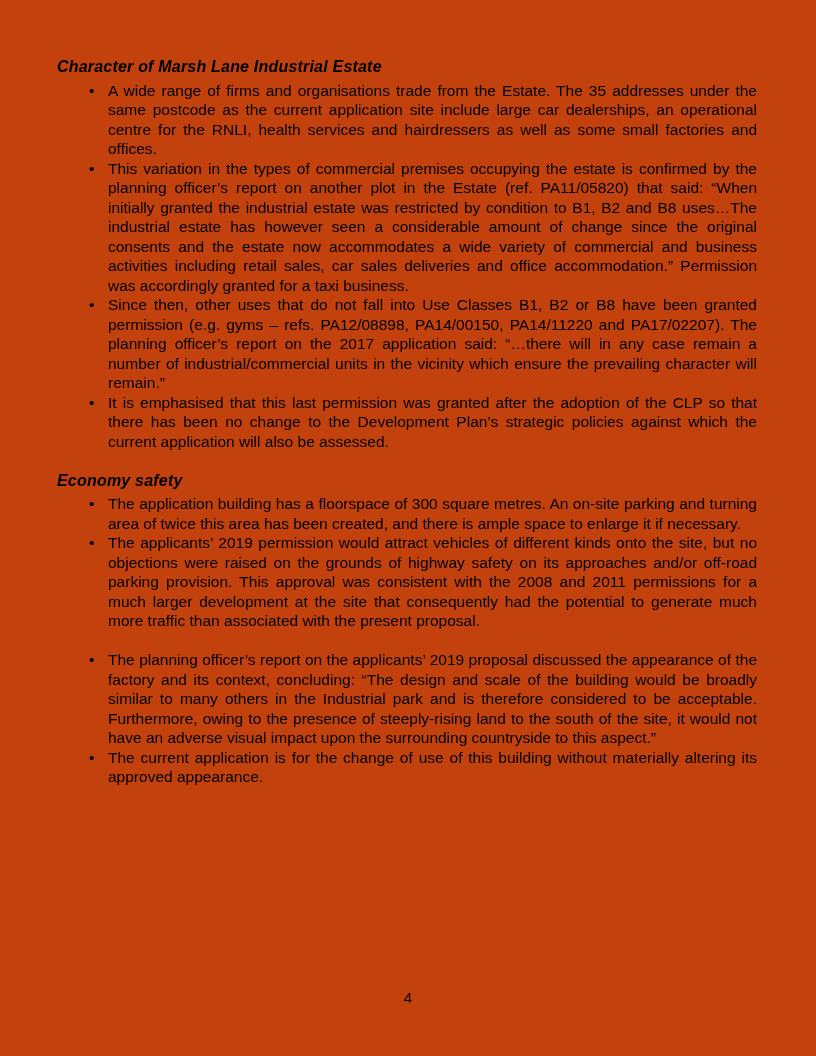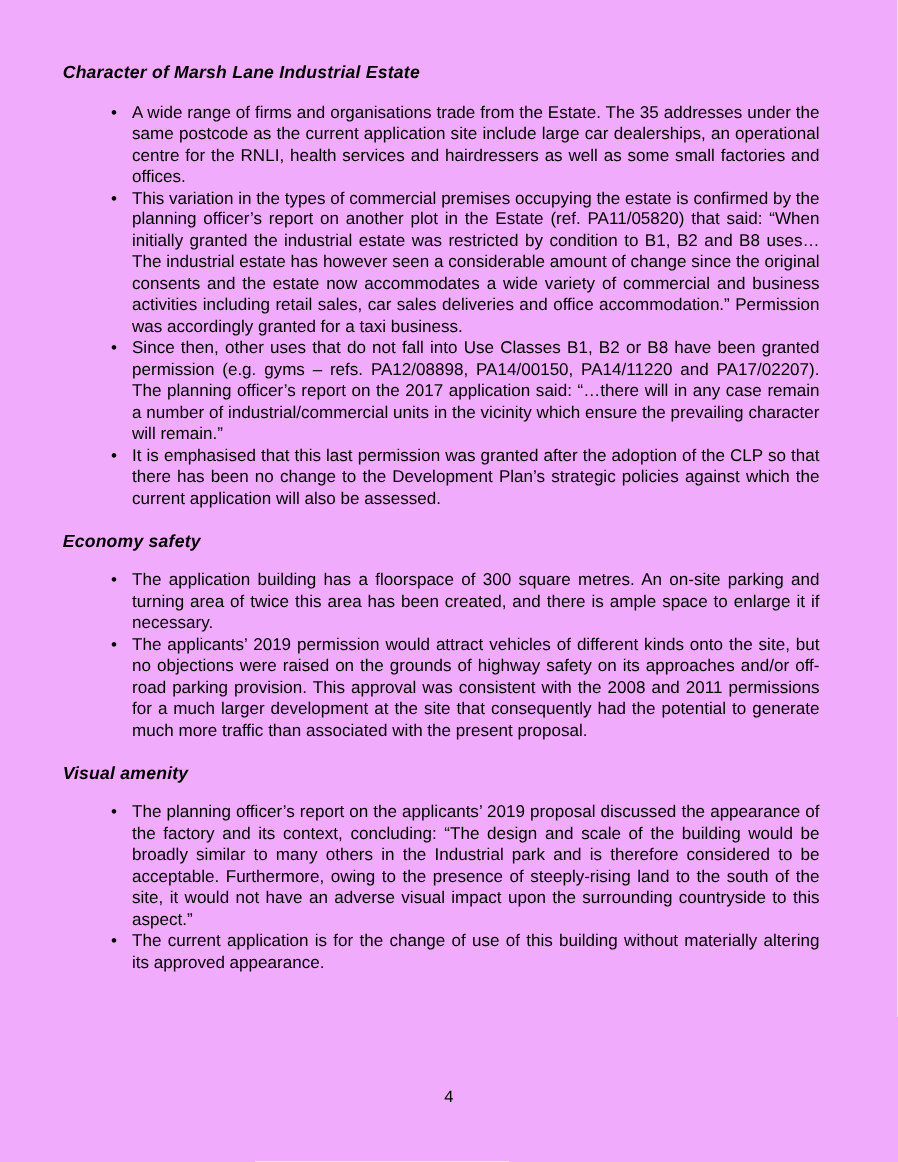--- a/index.html
+++ b/index.html
@@ -4,21 +4,21 @@
 <style>
   html, body {
     margin: 0;
     padding: 0;
     background: #ffffff;
   }
   .page {
     position: relative;
     width: 816px;
     height: 1056px;
-    background: #f0abfc;
+    background: #c2410c;
     color: #000000;
     font-family: "Liberation Sans", "DejaVu Sans", sans-serif;
     font-size: 15.5px;
     line-height: 19.5px;
     overflow: hidden;
     box-sizing: border-box;
   }
   .content {
     position: absolute;
     top: 57px;
@@ -30,21 +30,21 @@
     font-size: 16px;
     font-weight: bold;
     font-style: italic;
     line-height: 19.5px;
     letter-spacing: 0.2px;
   }
   .section + .section {
     margin-top: 19.5px;
   }
   ul.bullets {
-    margin: 16px;
+    margin: 4px;
     padding: 0;
     list-style: none;
   }
   ul.bullets li {
     position: relative;
     padding-left: 47px;
     text-align: justify;
   }
   ul.bullets li::before {
     content: "\2022";
@@ -94,21 +94,20 @@
         <li>
           <span>The application building has a floorspace of 300 square metres. An on-site parking and turning area of twice this area has been created, and there is ample space to enlarge it if necessary.</span>
         </li>
         <li>
           <span>The applicants’ 2019 permission would attract vehicles of different kinds onto the site, but no objections were raised on the grounds of highway safety on its approaches and/or off-road parking provision. This approval was consistent with the 2008 and 2011 permissions for a much larger development at the site that consequently had the potential to generate much more traffic than associated with the present proposal.</span>
         </li>
       </ul>
     </div>
 
     <div class="section">
-      <h2 class="section-heading">Visual amenity</h2>
       <ul class="bullets">
         <li>
           <span>The planning officer’s report on the applicants’ 2019 proposal discussed the appearance of the factory and its context, concluding: </span><span class="seg-italic">“The design and scale of the building would be broadly similar to many others in the Industrial park and is therefore considered to be acceptable. Furthermore, owing to the presence of steeply-rising land to the south of the site, it would not have an adverse visual impact upon the surrounding countryside to this aspect.”</span>
         </li>
         <li>
           <span>The current application is for the change of use of this building without materially altering its approved appearance.</span>
         </li>
       </ul>
     </div>
 

